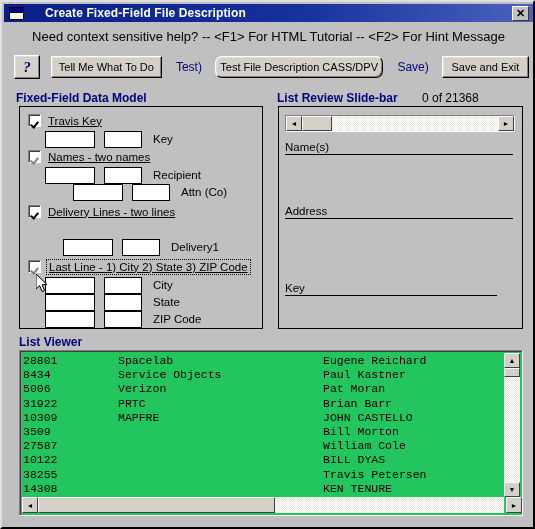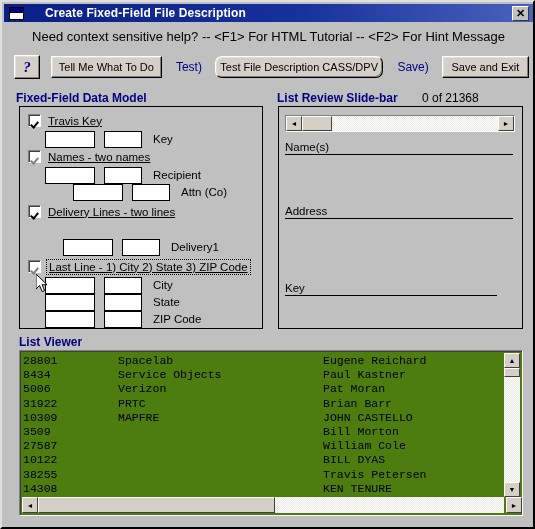--- a/index.html
+++ b/index.html
@@ -314,21 +314,21 @@
     font-size: 11.5px;
     color: #000;
     white-space: nowrap;
   }
 
   
   #lv-box {
     position: absolute;
     left: 17px; top: 348px;
     width: 504px; height: 166px;
-    background: #4d7c0f;
+    background: #22c55e;
     box-sizing: border-box;
     border-left: 1.5px solid #808080;
     border-top: 1.5px solid #808080;
     border-right: 1.5px solid #ffffff;
     border-bottom: 1.5px solid #ffffff;
     box-shadow: inset 1px 1px 0 #404040;
     overflow: hidden;
   }
   #lv-rows {
     position: absolute;

